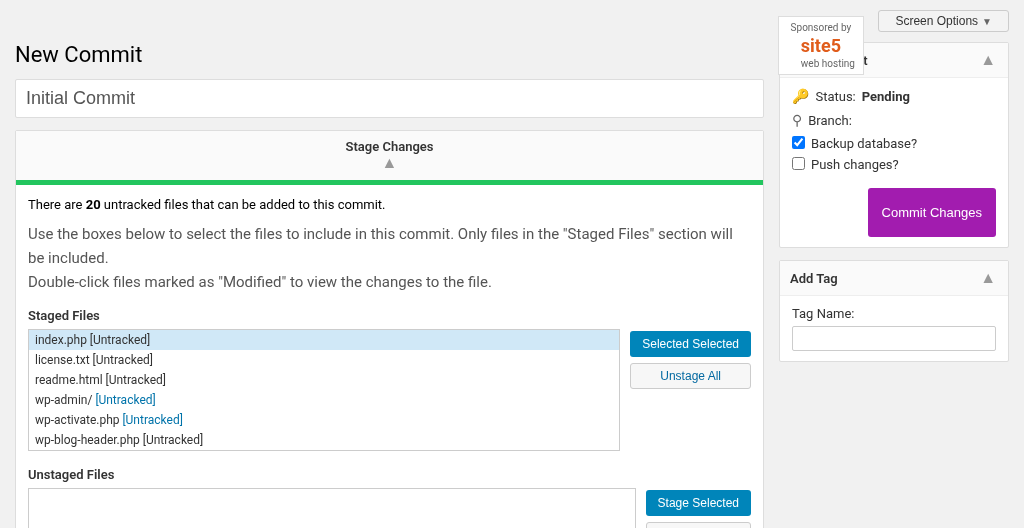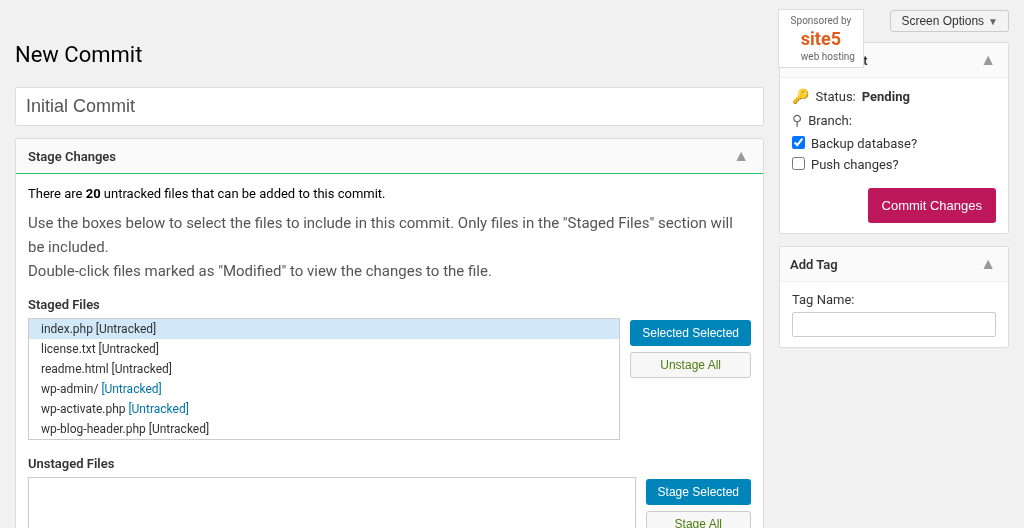--- a/index.html
+++ b/index.html
@@ -4,21 +4,21 @@
   <style>
     * { box-sizing: border-box; margin: 0; padding: 0; }
     body {
       font-family: -apple-system, BlinkMacSystemFont, "Segoe UI", Roboto, Arial, sans-serif;
       font-size: 13px;
       background: #f1f1f1;
       color: #333;
     }
     .sponsored {
       position: absolute;
-      top: 9px;
+      top: 16px;
       right: 160px;
       background: white;
       border: 1px solid #ddd;
       padding: 4px 8px;
       font-size: 10px;
       text-align: center;
       line-height: 1.3;
     }
     .sponsored .site5 {
       font-size: 18px;
@@ -26,21 +26,21 @@
       color: #e05c1b;
       display: block;
     }
     .screen-options-btn {
       display: flex;
       align-items: center;
       gap: 4px;
       background: #f3f3f3;
       border: 1px solid #ccc;
       border-radius: 3px;
-      padding: 3px 10px;
+      padding: 3px 16px;
       cursor: pointer;
       font-size: 12px;
       color: #333;
     }
     .screen-options-btn .arrow {
       font-size: 10px;
       color: #666;
     }
     .main-layout {
       display: flex;
@@ -61,35 +61,35 @@
     }
     .commit-title-input {
       width: 100%;
       border: 1px solid #ddd;
       background: white;
       padding: 8px 10px;
       font-size: 18px;
       color: #555;
       border-radius: 2px;
       margin-bottom: 12px;
-      margin-top: 8px;
     }
     .panel {
       background: white;
       border: 1px solid #ddd;
       border-radius: 2px;
       margin-bottom: 12px;
     }
     .panel-header {
       display: flex;
       justify-content: space-between;
       align-items: center;
       padding: 8px 12px;
-      border-bottom: 1px solid #22c55e;
+      border-bottom: 5px solid #22c55e;
       background: #fafafa;
+      flex-direction: column;
     }
     .panel-header h3 {
       font-size: 13px;
       font-weight: 600;
       color: #333;
     }
     .panel-collapse {
       background: none;
       border: none;
       cursor: pointer;
@@ -128,21 +128,21 @@
     }
     .files-list {
       flex: 1;
       border: 1px solid #ccc;
       background: white;
       min-height: 120px;
       font-size: 12px;
       overflow-y: auto;
     }
     .file-item {
-      padding: 3px 12px;
+      padding: 3px 6px;
       cursor: pointer;
       color: #333;
     }
     .file-item.selected {
       background: #d0e8f7;
     }
     .file-item .untracked-blue {
       color: #0073aa;
     }
     .file-buttons {
@@ -156,21 +156,21 @@
       color: white;
       border: none;
       border-radius: 3px;
       padding: 6px 12px;
       cursor: pointer;
       font-size: 12px;
       white-space: nowrap;
     }
     .btn-gray {
       background: #f7f7f7;
-      color: #4d7c0f;
+      color: #0369a1;
       border: 1px solid #ccc;
       border-radius: 3px;
       padding: 5px 12px;
       cursor: pointer;
       font-size: 12px;
       white-space: nowrap;
     }
     .unstaged-files-container {
       display: flex;
       gap: 10px;
@@ -224,25 +224,25 @@
       font-weight: bold;
     }
     .checkbox-row {
       display: flex;
       align-items: flex-start;
       gap: 6px;
       margin-bottom: 6px;
       font-size: 13px;
     }
     .commit-changes-btn {
-      background: #be185d;
+      background: #a21caf;
       color: white;
       border: none;
       border-radius: 3px;
-      padding: 10px 14px;
+      padding: 17px 14px;
       cursor: pointer;
       font-size: 13px;
       margin-top: 10px;
       float: right;
     }
     .clearfix::after { content: ''; display: table; clear: both; }
     .tag-name-label {
       font-size: 13px;
       color: #333;
       margin-bottom: 5px;

